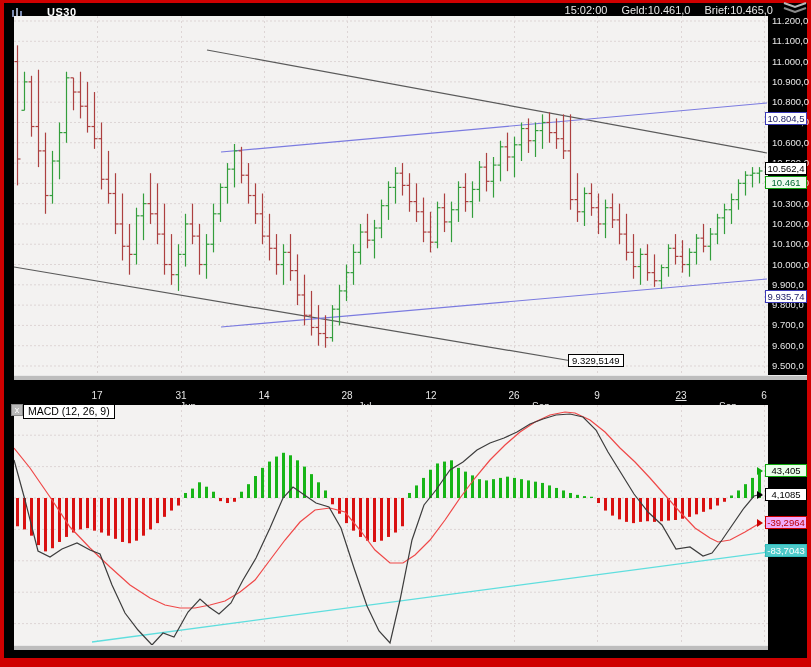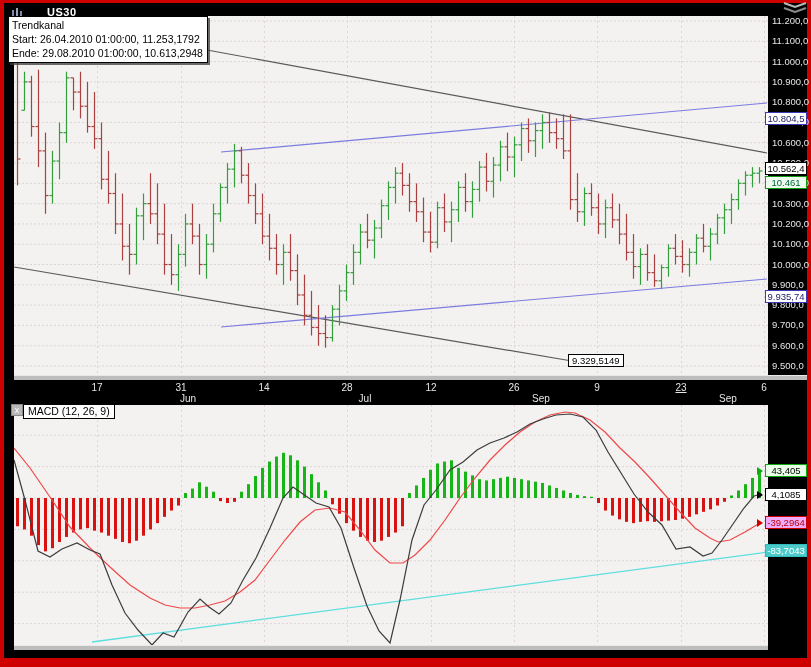--- a/index.html
+++ b/index.html
@@ -21,21 +21,21 @@
   #macd-plot { left:14px; top:405px; width:754px; height:240px; }
   .hband { position:absolute; background:#bdbdbd; border-top:1px solid #e9e9e9; }
   #main-band { left:14px; top:375px; width:793px; height:5px; }
   #macd-band { left:14px; top:645px; width:754px; height:5px; }
 
   .axis-strip { position:absolute; left:768px; width:39px; background:#000; }
   #main-axis { top:16px; height:359px; }
   #macd-axis { top:405px; height:240px; }
   .axlabel { position:absolute; left:4px; color:#e6e6e6; font-size:9.5px; white-space:nowrap; }
 
-  #xaxis-strip { position:absolute; left:4px; top:380px; width:803px; height:16px; background:#000; }
+  #xaxis-strip { position:absolute; left:4px; top:388px; width:803px; height:16px; background:#000; }
   .xtick { position:absolute; top:2px; color:#e6e6e6; font-size:10px; transform:translateX(-50%); }
   .xmonth { position:absolute; top:13px; color:#e6e6e6; font-size:10px; transform:translateX(-50%); }
 
   .marker { position:absolute; left:765px; width:42px; height:13px; font-size:9.5px;
             line-height:11px; text-align:center; border:1px solid #000; background:#fff;
             white-space:nowrap; z-index:6; }
   .arrow { position:absolute; left:757px; width:0; height:0; border-top:4px solid transparent;
            border-bottom:4px solid transparent; border-left:6px solid #000; z-index:6; }
 
   #tooltip { position:absolute; left:8px; top:16px; width:200px; background:#fff;
@@ -60,20 +60,25 @@
 <div id="frame">
   <div id="inner"></div>
 
   <div id="title-bar">
     <svg width="11" height="10" style="margin-left:8px">
       <rect x="0" y="3" width="2" height="7" fill="#7a8ab0"></rect>
       <rect x="4" y="1" width="2" height="9" fill="#9aa4b8"></rect>
       <rect x="8" y="4" width="2" height="6" fill="#7a8ab0"></rect>
     </svg>
     <span id="symbol">US30</span>
+    <div id="quote-row">
+      <span>15:02:00</span>
+      <span>Geld:10.461,0</span>
+      <span>Brief:10.465,0</span>
+    </div>
   </div>
   <svg id="collapse-icon" viewBox="0 0 26 12">
     <polyline points="2,2 13,6 24,2" fill="none" stroke="#b8b8b8" stroke-width="2"></polyline>
     <polyline points="2,7 13,11 24,7" fill="none" stroke="#8a8a8a" stroke-width="2"></polyline>
   </svg>
 
   <div id="main-plot" class="plot">
       <svg width="754" height="359">
         <line x1="0" y1="5" x2="754" y2="5" stroke="#ddd5d5" stroke-dasharray="2,2"></line>
         <line x1="0" y1="25.294117647058822" x2="754" y2="25.294117647058822" stroke="#ddd5d5" stroke-dasharray="2,2"></line>
@@ -813,25 +818,20 @@
         <polyline points="0,55 11,95 24,146 36,152 48,144 63,138 76,145 86,149 98,180 111,208 124,225 138,240 149,228 160,232 174,207 186,194 195,202 205,209 217,198 229,175 242,153 256,123 269,93 279,82 289,89 302,98 315,102 327,123 340,163 353,201 365,226 376,238 386,195 398,135 410,100 422,85 436,65 449,57 463,45 476,38 490,33 503,27 516,19 529,14 542,10 556,9 569,12 582,25 594,47 607,68 620,89 634,107 648,120 662,144 676,142 689,151 698,148 708,135 719,119 730,103 740,91 748,89" fill="none" stroke="#3c3c3c" stroke-width="1.2"></polyline>
       </svg>
     </div>
   <div id="macd-band" class="hband"></div>
 
   <div id="macd-head">
     <div id="macd-close">x</div>
     <div id="macd-title">MACD (12, 26, 9)</div>
   </div>
 
-  <div id="tooltip">
-    <div>Trendkanal</div>
-    <div>Start: 26.04.2010 01:00:00, 11.253,1792</div>
-    <div>Ende: 29.08.2010 01:00:00, 10.613,2948</div>
-  </div>
 
   <div id="float-label">9.329,5149</div>
 <div class="marker" style="top: 112px; border-color: rgb(58, 58, 184); color: rgb(28, 28, 102); background: rgb(255, 255, 255);">10.804,5</div>
     <div class="marker" style="top: 162px; border-color: rgb(0, 0, 0); color: rgb(0, 0, 0); background: rgb(255, 255, 255);">10.562,4</div>
     <div class="marker" style="top: 176px; border-color: rgb(15, 155, 15); color: rgb(0, 102, 51); background: rgb(239, 251, 239);">10.461</div>
     <div class="marker" style="top: 290px; border-color: rgb(58, 58, 184); color: rgb(28, 28, 102); background: rgb(255, 255, 255);">9.935,74</div>
     <div class="arrow" style="top: 467px; border-left-color: rgb(15, 170, 15);"></div>
     <div class="marker" style="top: 464px; border-color: rgb(15, 170, 15); color: rgb(0, 0, 0); background: rgb(234, 255, 234);">43,405</div>
     <div class="arrow" style="top: 491px; border-left-color: rgb(0, 0, 0);"></div>
     <div class="marker" style="top: 488px; border-color: rgb(0, 0, 0); color: rgb(0, 0, 0); background: rgb(255, 255, 255);">4,1085</div>

